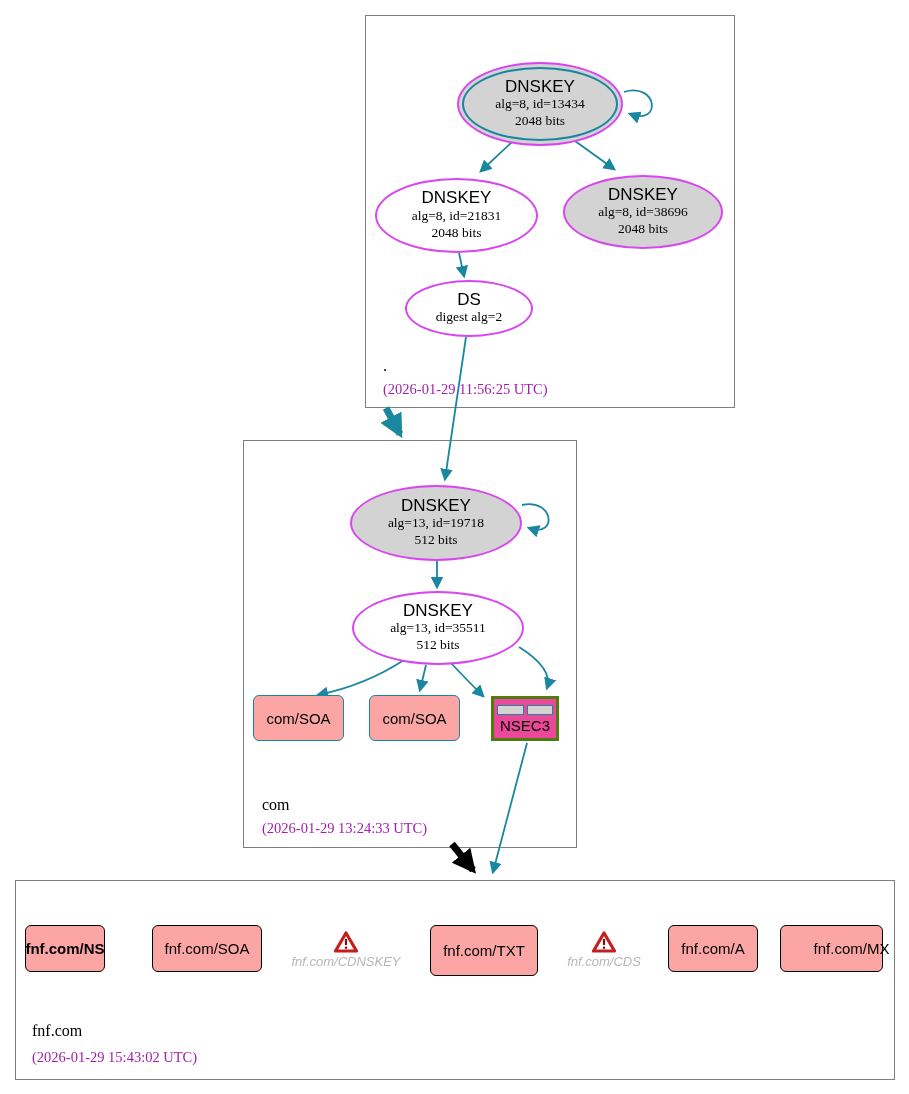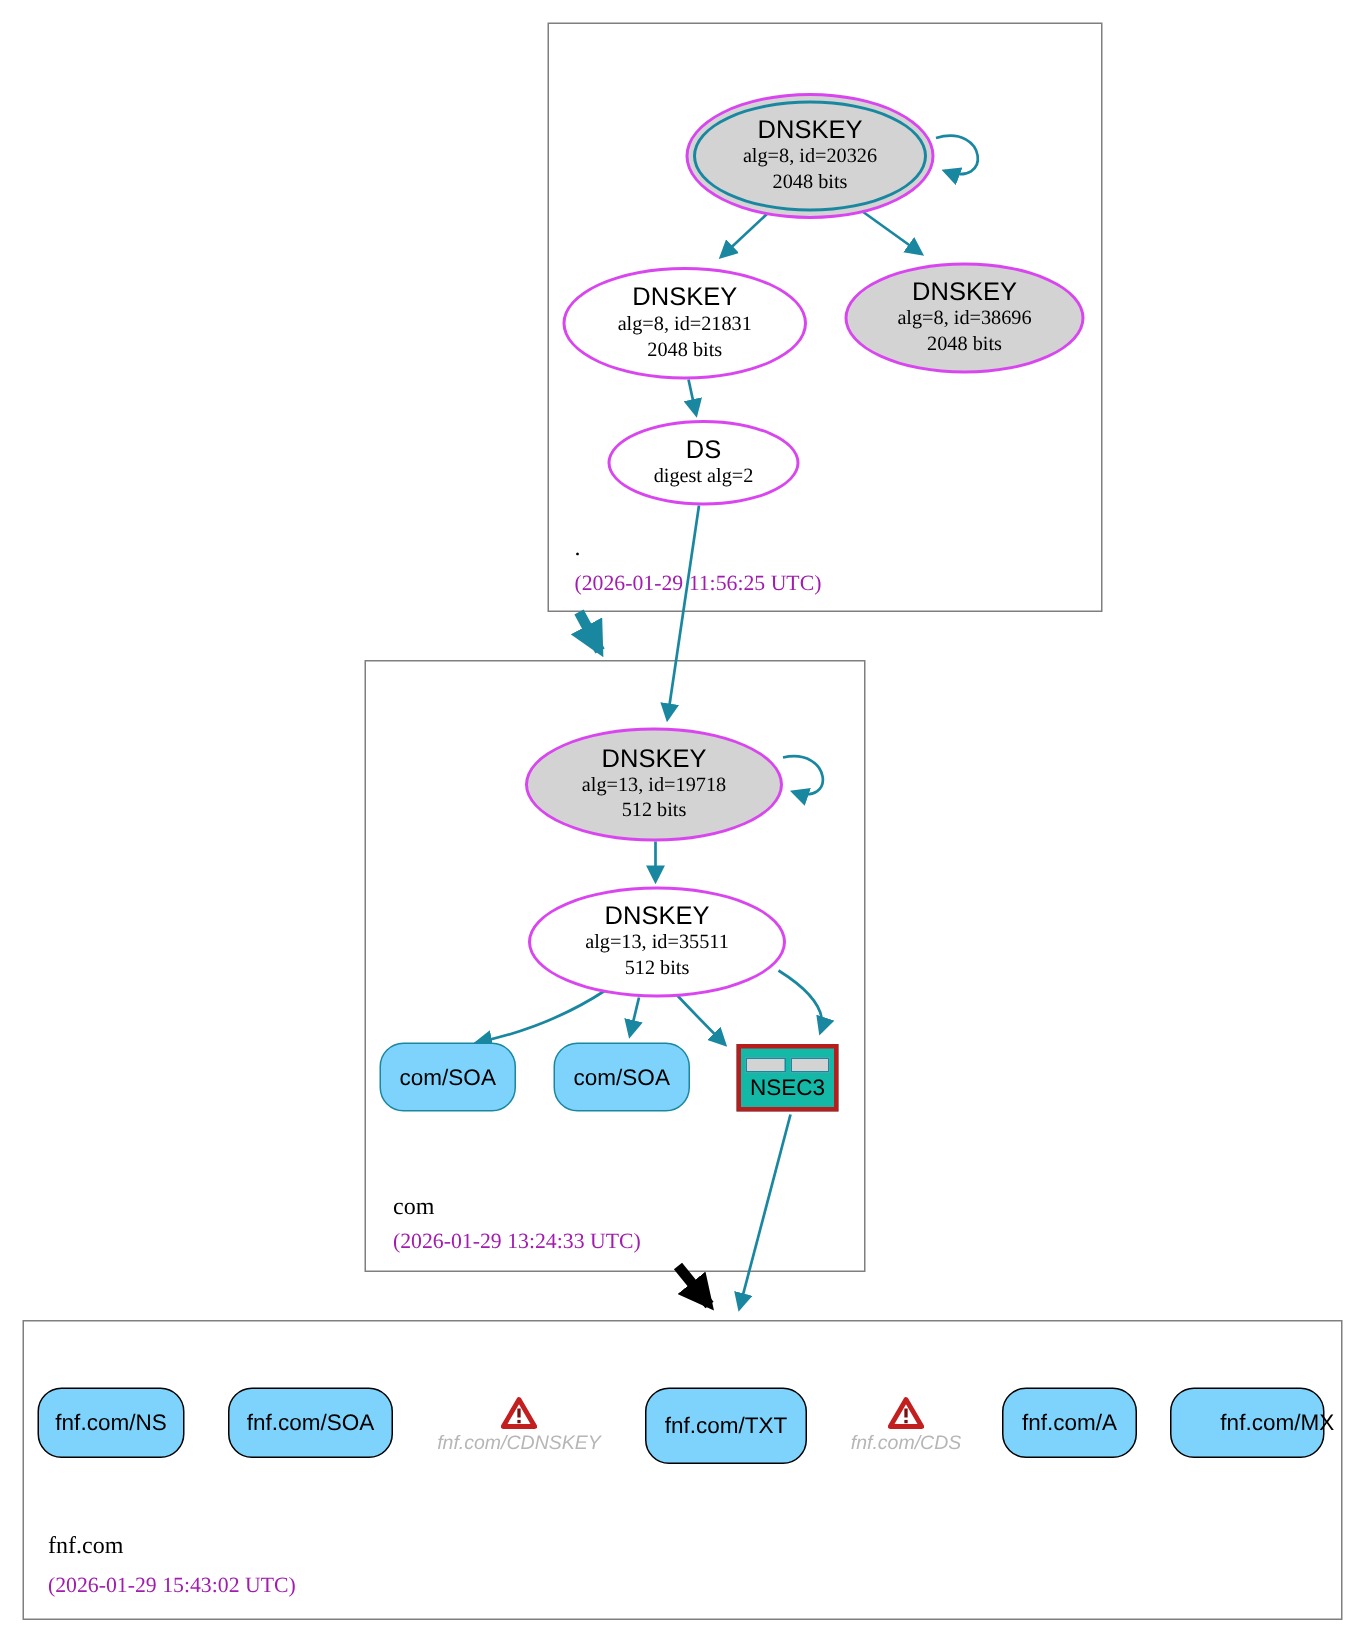--- a/index.html
+++ b/index.html
@@ -14,23 +14,23 @@
   .e{stroke:#1a87a0;stroke-width:1.8;fill:none;}
   .thickT{stroke:#1a87a0;stroke-width:7;fill:none;}
   .thickB{stroke:#000000;stroke-width:7;fill:none;}
   .node{position:absolute;z-index:5;box-sizing:border-box;display:flex;flex-direction:column;
         align-items:center;justify-content:center;text-align:center;}
   .ellipse{border:2px solid #d946ef;border-radius:50%;background:#fff;}
   .ellipse.gray{background:#d3d3d3;}
   .ellipse.double::before{content:"";position:absolute;inset:3px;border:2px solid #1a87a0;border-radius:50%;pointer-events:none;}
   .ntitle{font-size:17px;line-height:1.1;color:#000;}
   .ndetail{font-family:"Liberation Serif",serif;font-size:13.5px;line-height:1.25;color:#000;}
-  .rrset{border:1.8px solid #1a87a0;border-radius:16px;background:#7dd3fc;font-size:15px;}
+  .rrset{border:1.8px solid #1a87a0;border-radius:6px;background:#fca5a5;font-size:15px;}
   .rrset.black{border-color:#000;}
-  .nsec3{border:3px solid #b91c1c;background:#14b8a6;padding:3px 3px 1px 3px;display:flex;flex-direction:column;}
+  .nsec3{border:3px solid #4d7c0f;background:#ec4899;padding:3px 3px 1px 3px;display:flex;flex-direction:column;}
   .nsec3-cells{display:flex;gap:3px;height:10px;}
   .nsec3-cells .cell{flex:1;border:1.5px solid #1a87a0;background:#d3d3d3;box-sizing:border-box;}
   .nsec3-label{font-size:15px;text-align:center;color:#000;margin-top:2px;}
   .warn{background:transparent;}
   .warn-label{font-size:13px;font-style:italic;color:#b6b6b6;margin-top:1px;white-space:nowrap;}
 </style>
 </head>
 <body>
 
 <div class="canvas">
@@ -65,21 +65,21 @@
     <path class="e" marker-end="url(#ah)" d="M519,647 C543,662 551,676 547,688"></path>
     <path class="e" marker-end="url(#ah)" d="M527,743 L493,872"></path>
     <path class="thickB" marker-end="url(#ahB)" d="M452,844 L473,870"></path>
   </svg>
 
   <div class="zone-label" style="left:383px;top:357px;">.</div>
   <div class="zone-ts" style="left:383px;top:381px;">(2026-01-29 11:56:25 UTC)</div>
 
   <div class="node ellipse gray double" style="left:457px;top:62px;width:166px;height:84px;">
     <span class="ntitle">DNSKEY</span>
-    <span class="ndetail">alg=8, id=20326</span>
+    <span class="ndetail">alg=8, id=13434</span>
     <span class="ndetail">2048 bits</span>
   </div>
   <div class="node ellipse" style="left:375px;top:178px;width:163px;height:75px;">
     <span class="ntitle">DNSKEY</span>
     <span class="ndetail">alg=8, id=21831</span>
     <span class="ndetail">2048 bits</span>
   </div>
   <div class="node ellipse gray" style="left:563px;top:175px;width:160px;height:74px;">
     <span class="ntitle">DNSKEY</span>
     <span class="ndetail">alg=8, id=38696</span>
@@ -113,21 +113,21 @@
     <div class="nsec3-cells">
       <span class="cell"></span>
       <span class="cell"></span>
     </div>
     <div class="nsec3-label">NSEC3</div>
   </div>
 
   <div class="zone-label" style="left:32px;top:1022px;">fnf.com</div>
   <div class="zone-ts" style="left:32px;top:1049px;">(2026-01-29 15:43:02 UTC)</div>
 
-  <div class="node rrset black" style="left:25px;top:925px;width:98px;height:47px;">
+  <div class="node rrset black" style="left:25px;top:925px;width:80px;height:47px;font-weight:bold;">
     <span>fnf.com/NS</span>
   </div>
   <div class="node rrset black" style="left:152px;top:925px;width:110px;height:47px;">
     <span>fnf.com/SOA</span>
   </div>
   <div class="node warn" style="left:286px;top:928px;width:120px;height:44px;">
     <svg width="24" height="22" viewBox="0 0 24 22">
       <path d="M12 2 L22.5 20 L1.5 20 Z" fill="#ffffff" stroke="#c41f1f" stroke-width="3.2" stroke-linejoin="round"></path>
       <rect x="10.9" y="8" width="2.2" height="6" fill="#7a0f0f"></rect>
       <rect x="10.9" y="15.6" width="2.2" height="2.2" fill="#7a0f0f"></rect>

